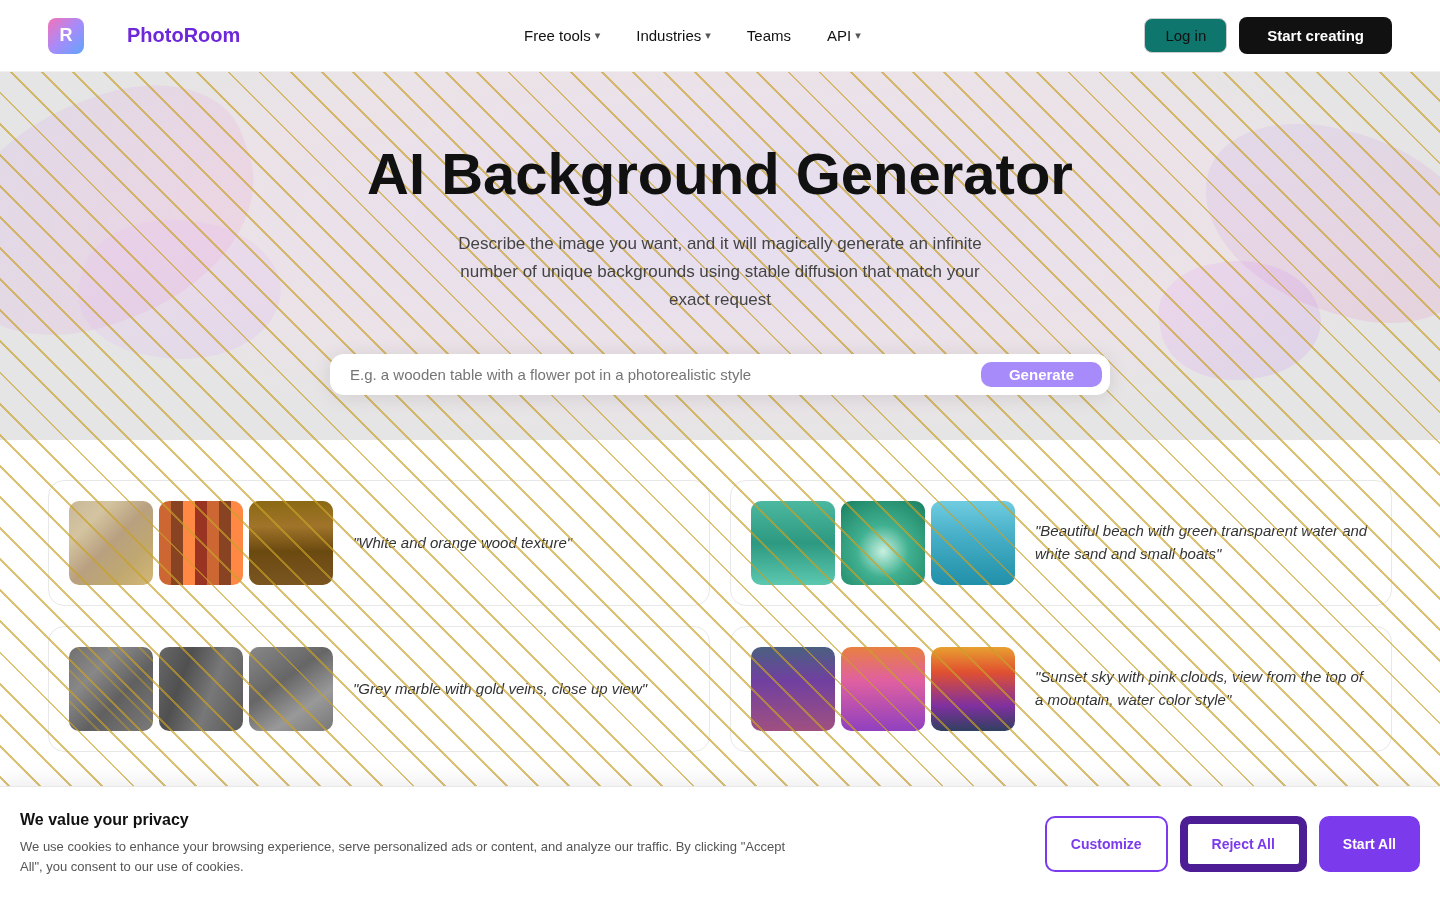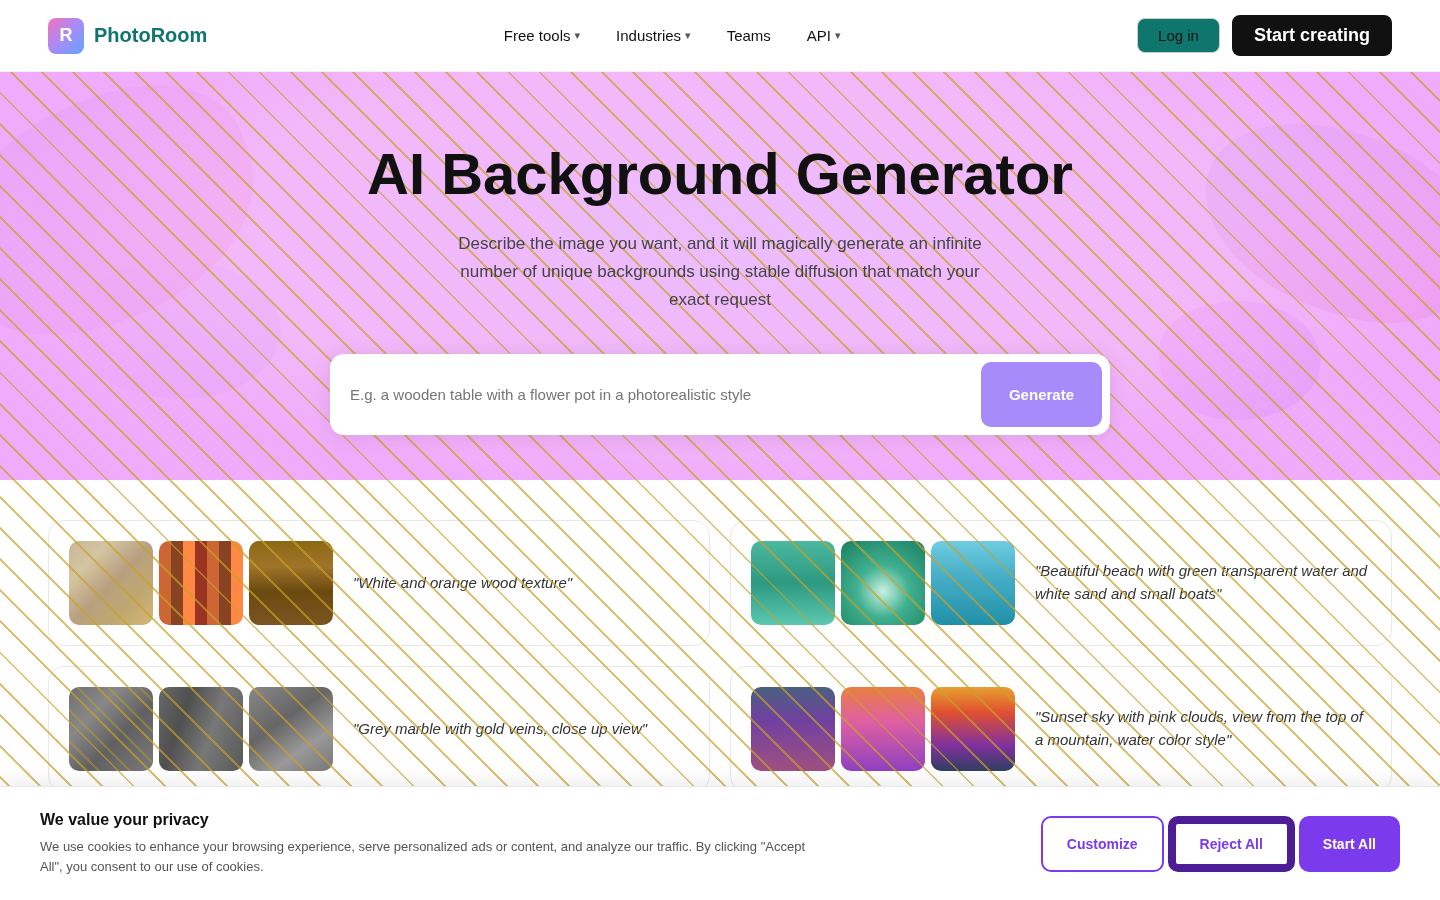--- a/index.html
+++ b/index.html
@@ -5,42 +5,42 @@
     * { margin: 0; padding: 0; box-sizing: border-box; }
     body { font-family: -apple-system, BlinkMacSystemFont, 'Segoe UI', sans-serif; background: #fff; overflow-x: hidden; }
 
     
     nav {
       display: flex; align-items: center; justify-content: space-between;
       padding: 0 48px; height: 72px; background: #fff;
       border-bottom: 1px solid #f0f0f0; position: relative; z-index: 10;
     }
     .nav-logo { display: flex; align-items: center; gap: 10px; cursor: pointer; }
-    .nav-logo-text { font-size: 20px; font-weight: 700; color: #0f766e; }
+    .nav-logo-text { font-size: 20px; font-weight: 700; color: #6d28d9; margin-left: 33px; }
     .nav-links { display: flex; align-items: flex-end; gap: 8px; }
     .nav-link {
       display: flex; align-items: center; gap: 4px;
       padding: 8px 14px; font-size: 15px; color: #111; cursor: pointer;
       border-radius: 8px; font-weight: 500;
     }
     .nav-link .chevron { font-size: 11px; color: #555; }
     .nav-actions { display: flex; align-items: center; gap: 12px; }
     .btn-login {
       padding: 8px 20px; border: 1.5px solid #ccc; border-radius: 8px;
       background: #0f766e; font-size: 15px; font-weight: 500; cursor: pointer; color: #111;
     }
     .btn-start {
-      padding: 10px 22px; border: none; border-radius: 8px;
-      background: #111; color: #fff; font-size: 18px; font-weight: 600; cursor: pointer;
+      padding: 10px 28px; border: none; border-radius: 8px;
+      background: #111; color: #fff; font-size: 15px; font-weight: 600; cursor: pointer;
     }
 
     
     .hero {
       position: relative; text-align: center; padding: 70px 20px 40px;
-      overflow: hidden; background: #f0abfc;
+      overflow: hidden; background: #e5e5e5;
     }
     .hero-bg {
       position: absolute; inset: 0; z-index: 0;
       background: radial-gradient(ellipse at 50% 40%, rgba(230,210,255,0.45) 0%, rgba(255,220,240,0.25) 50%, transparent 75%);
     }
     
     .blob {
       position: absolute; border-radius: 50%; opacity: 0.12;
       background: linear-gradient(135deg, #c084fc, #f472b6);
     }
@@ -57,21 +57,21 @@
     .search-box {
       display: flex; align-items: center; background: #fff;
       border-radius: 14px; box-shadow: 0 2px 20px rgba(0,0,0,0.10);
       max-width: 780px; margin: 5px auto; padding: 8px 8px 8px 20px;
     }
     .search-input {
       flex: 1; border: none; outline: none; font-size: 15px; color: #999;
       background: transparent;
     }
     .btn-generate {
-      padding: 24px 28px; background: #a78bfa; color: #fff;
+      padding: 4px 28px; background: #a78bfa; color: #fff;
       border: none; border-radius: 10px; font-size: 15px; font-weight: 600; cursor: pointer;
     }
 
     
     .gallery { padding: 40px 48px; display: grid; grid-template-columns: 1fr 1fr; gap: 20px; }
     .gallery-card {
       border: 1.5px solid #e8e8e8; border-radius: 16px; padding: 20px;
       display: flex; align-items: center; gap: 20px; background: #fff;
     }
     .card-images { display: flex; gap: 6px; }
@@ -100,26 +100,26 @@
     .gallery-card-partial {
       border: 1.5px solid #e8e8e8; border-radius: 16px; padding: 20px;
       display: flex; align-items: center; gap: 20px; background: #fff;
       height: 50px; overflow: hidden; opacity: 0.5;
     }
 
     
     .cookie-banner {
       position: fixed; bottom: 0; left: 0; right: 0;
       background: #fff; border-top: 1px solid #e8e8e8;
-      padding: 24px 40px; display: flex; align-items: center; justify-content: space-between;
+      padding: 24px 20px; display: flex; align-items: center; justify-content: space-between;
       z-index: 1000; box-shadow: 0 -4px 20px rgba(0,0,0,0.08);
     }
     .cookie-text h3 { font-size: 16px; font-weight: 700; color: #111; margin-bottom: 8px; }
     .cookie-text p { font-size: 13px; color: #555; max-width: 780px; line-height: 1.5; }
-    .cookie-actions { display: flex; gap: 4px; flex-shrink: 0; }
+    .cookie-actions { display: flex; gap: 12px; flex-shrink: 0; }
     .btn-customize {
       padding: 12px 24px; border: 2px solid #7c3aed; border-radius: 10px;
       background: #fff; color: #7c3aed; font-size: 14px; font-weight: 600; cursor: pointer;
     }
     .btn-reject {
       padding: 12px 24px; border: 8px solid #4c1d95; border-radius: 10px;
       background: #fff; color: #7c3aed; font-size: 14px; font-weight: 600; cursor: pointer;
     }
     .btn-accept {
       padding: 12px 24px; border: none; border-radius: 10px;

